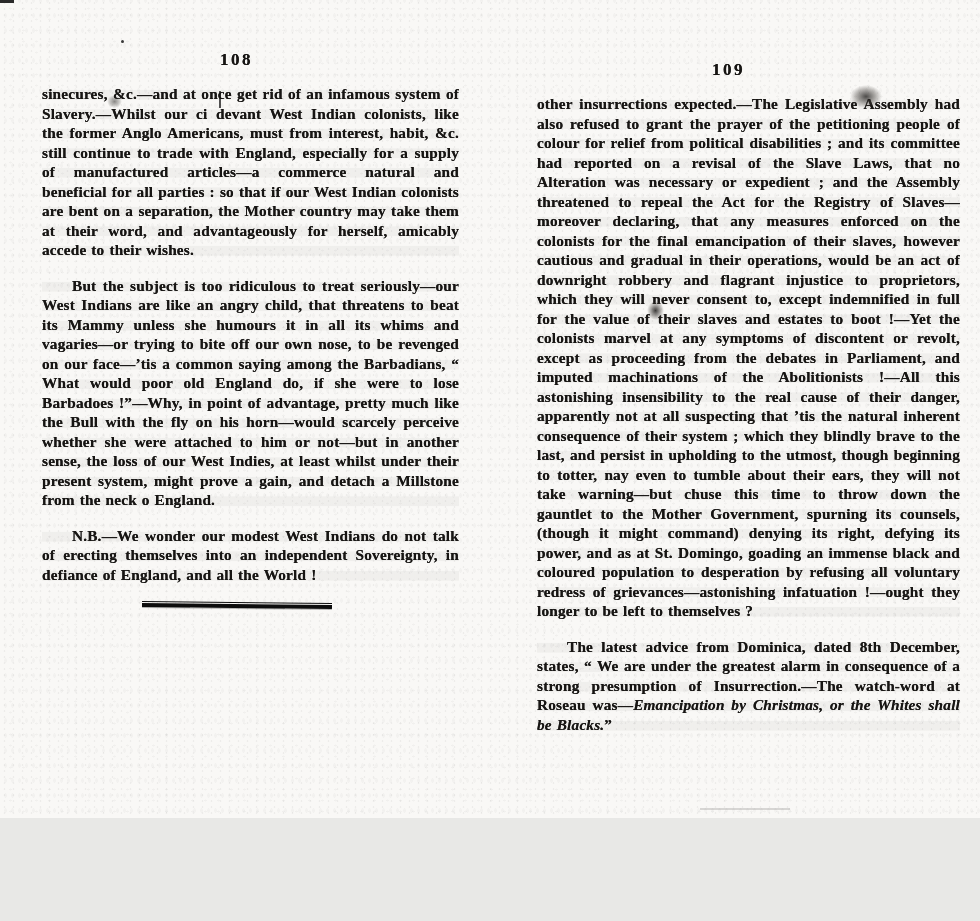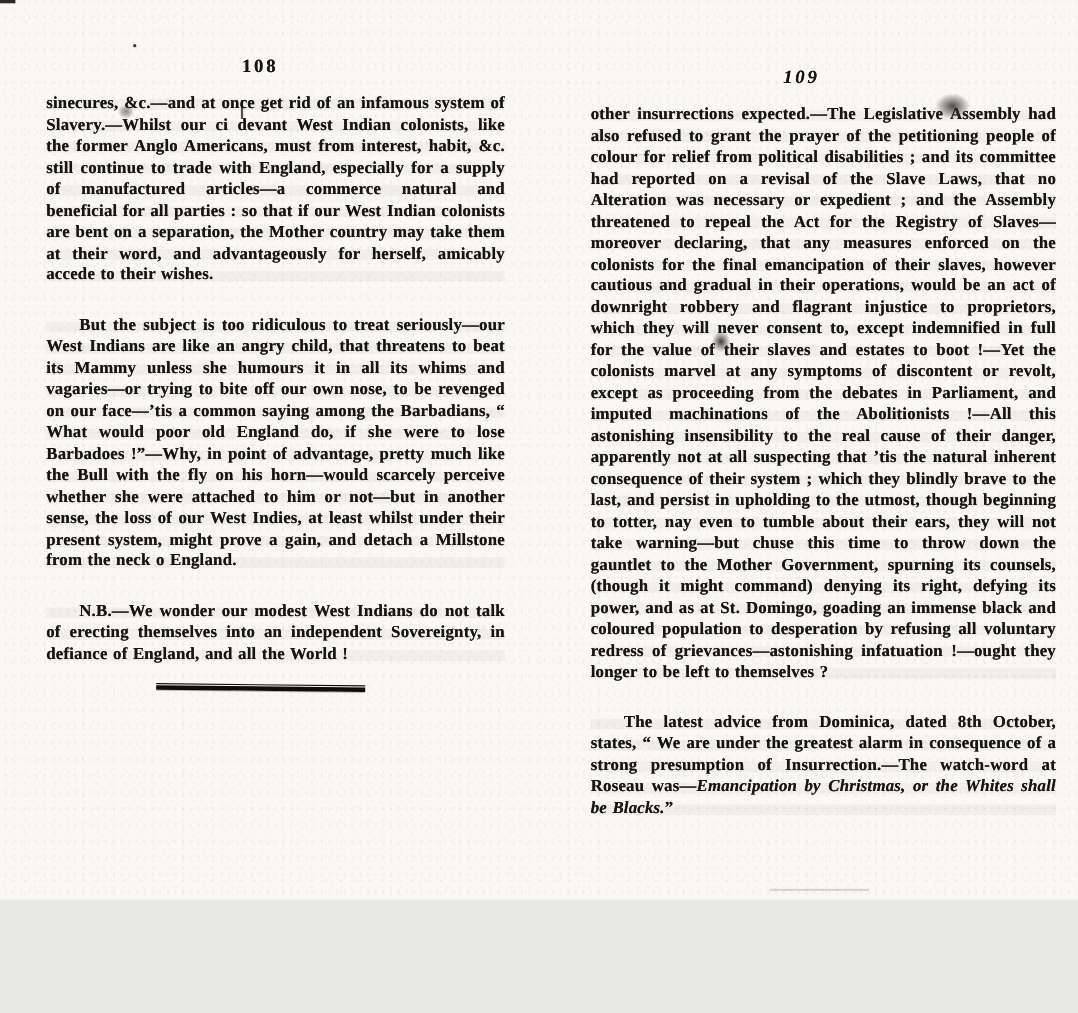--- a/index.html
+++ b/index.html
@@ -25,34 +25,34 @@
   .page-number {
     display: block;
     text-align: center;
     font-size: 17px;
     font-weight: 700;
     letter-spacing: 2.5px;
     margin-bottom: 14px;
     transform: translateX(-14px);
     text-shadow: 0 0 0.5px rgba(0,0,0,0.85);
   }
-  .page-right .page-number { transform: translateX(-20px); font-style: italic; }
+  .page-right .page-number { transform: translateX(-20px); }
   .para {
     margin: 0;
     text-align: justify;
     font-size: 15.3px;
     line-height: 19.5px;
     font-weight: 700;
     letter-spacing: 0.012em;
     word-spacing: 0.06em;
     text-shadow: 0 0 0.5px rgba(10,10,10,0.8);
     background-image: linear-gradient(180deg, transparent 0 6px, rgba(70,68,64,0.05) 6px 16px, transparent 16px);
     background-size: 100% 19.5px;
   }
-  .para + .para { margin-top: 26px; }
+  .para + .para { margin-top: 16px; }
   .para.indent { text-indent: 30px; }
   .italic { font-style: italic; }
   .divider {
     width: 190px;
     height: 0;
     border-top: 1.5px solid #0d0d0d;
     border-bottom: 4.5px solid #0d0d0d;
     padding-top: 1px;
     margin: 18px 0 34px 100px;
     transform: rotate(0.6deg);
@@ -122,17 +122,17 @@
         <p class="para indent"><span>But the subject is too ridiculous to treat seriously—our West Indians are like an angry child, that threatens to beat its Mammy unless she humours it in all its whims and vagaries—or trying to bite off our own nose, to be revenged on our face—’tis a common saying among the Barbadians, “ What would poor old England do, if she were to lose Barbadoes !”—Why, in point of advantage, pretty much like the Bull with the fly on his horn—would scarcely perceive whether she were attached to him or not—but in another sense, the loss of our West Indies, at least whilst under their present system, might prove a gain, and detach a Millstone from the neck o England.</span></p>
         <p class="para indent"><span>N.B.—We wonder our modest West Indians do not talk of erecting themselves into an independent Sovereignty, in defiance of England, and all the World !</span></p>
         <div class="divider"></div>
       </div>
   </div>
 
   <div class="page page-right">
     <span class="page-number">109</span>
     <div class="page-body">
         <p class="para"><span>other insurrections expected.—The Legislative Assembly had also refused to grant the prayer of the petitioning people of colour for relief from political disabilities ; and its committee had reported on a revisal of the Slave Laws, that no Alteration was necessary or expedient ; and the Assembly threatened to repeal the Act for the Registry of Slaves—moreover declaring, that any measures enforced on the colonists for the final emancipation of their slaves, however cautious and gradual in their operations, would be an act of downright robbery and flagrant injustice to proprietors, which they will never consent to, except indemnified in full for the value of their slaves and estates to boot !—Yet the colonists marvel at any symptoms of discontent or revolt, except as proceeding from the debates in Parliament, and imputed machinations of the Abolitionists !—All this astonishing insensibility to the real cause of their danger, apparently not at all suspecting that ’tis the natural inherent consequence of their system ;  which they blindly brave to the last, and persist in upholding to the utmost, though beginning to totter, nay even to tumble about their ears, they will not take warning—but chuse this time to throw down the gauntlet to the Mother Government, spurning its counsels, (though it might command) denying its right, defying its power, and as at St. Domingo, goading an immense black and coloured population to desperation by refusing all voluntary redress of grievances—astonishing infatuation !—ought they longer to be left to themselves ?</span></p>
-        <p class="para indent"><span>The latest advice from Dominica, dated 8th October, states, “ We are under the greatest alarm in consequence of a strong presumption of Insurrection.—The watch-word at Roseau was—</span><span class="italic">Emancipation by Christmas, or the Whites shall be Blacks.</span><span>”</span></p>
+        <p class="para indent"><span>The latest advice from Dominica, dated 8th December, states, “ We are under the greatest alarm in consequence of a strong presumption of Insurrection.—The watch-word at Roseau was—</span><span class="italic">Emancipation by Christmas, or the Whites shall be Blacks.</span><span>”</span></p>
       </div>
   </div>
 
 </div>
 
 </body></html>

